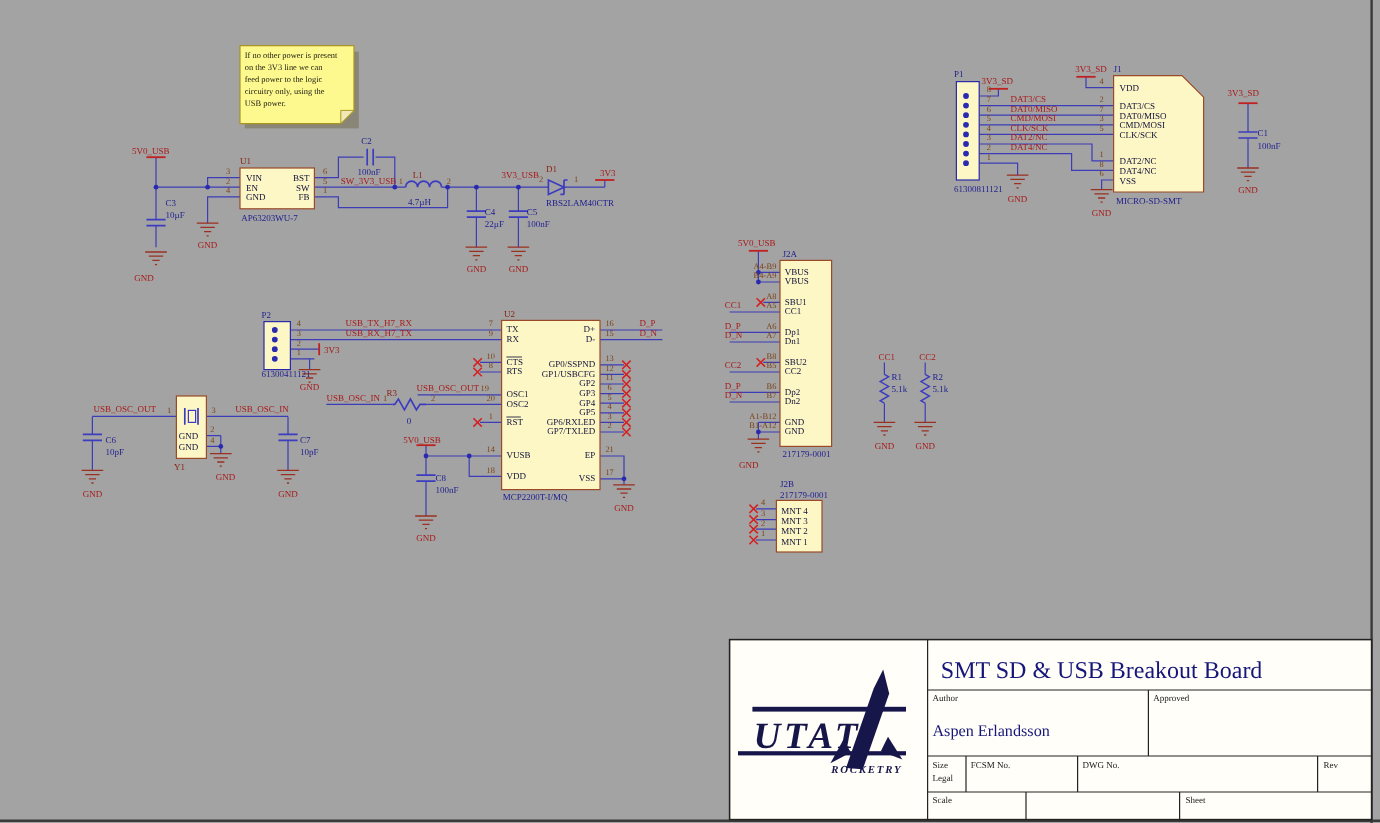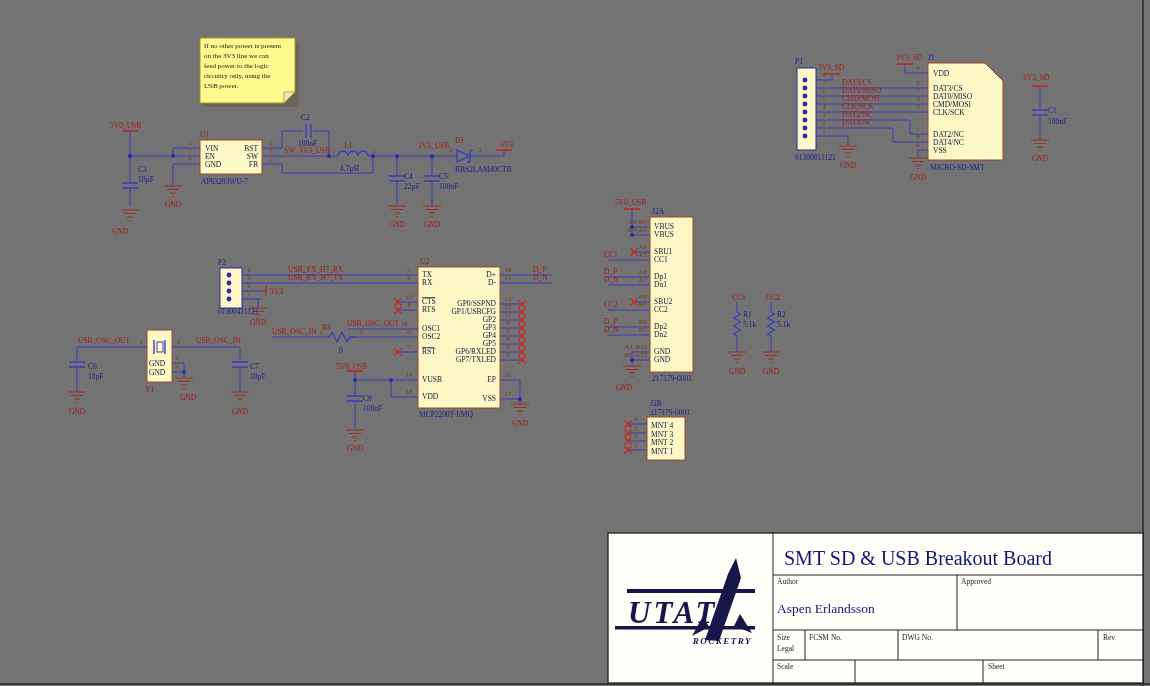--- a/index.html
+++ b/index.html
@@ -1,16 +1,16 @@
 <!DOCTYPE html>
 <html><head>
 <meta charset="utf-8">
 <style>
   html,body{margin:0;padding:0;background:#e8e8e4;}
-  #sheet{position:relative;width:1150px;height:686px;background:#737373;overflow:hidden;
+  #sheet{position:relative;width:1150px;height:686px;background:#a3a3a3;overflow:hidden;
          font-family:"Liberation Serif",serif;}
   svg{position:absolute;left:0;top:0;}
   text{font-family:"Liberation Serif",serif;}
   .n  {fill:#a81c1c;font-size:7.5px;}          
   .p  {fill:#7a4014;font-size:7px;}            
   .m  {fill:#14143c;font-size:7.5px;}          
   .r  {fill:#8b2412;font-size:7.5px;}          
   .v  {fill:#1f1f8f;font-size:7.5px;}          
   .noteTxt{fill:#1a1a10;font-size:7px;}
   .tbS{fill:#222;font-size:7.5px;}             

